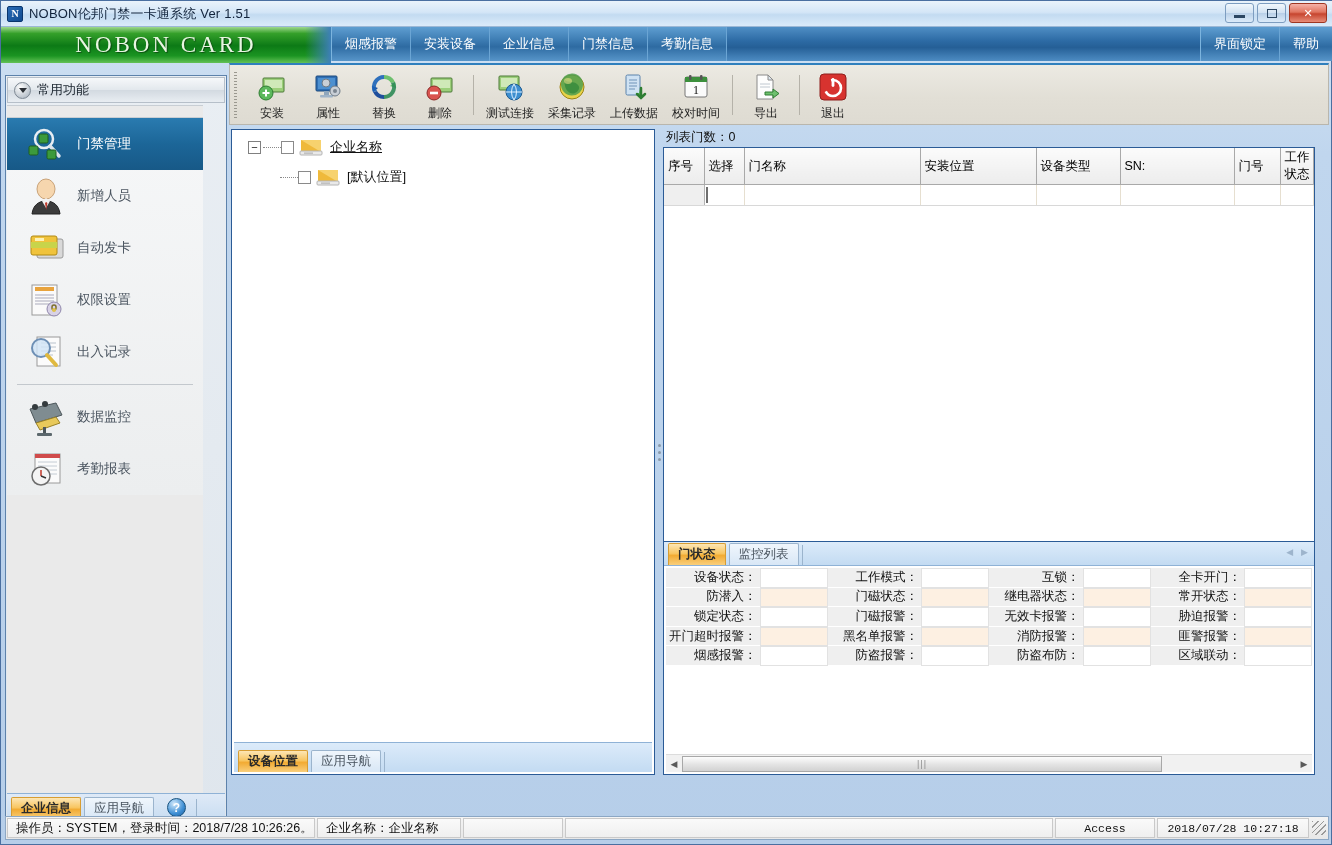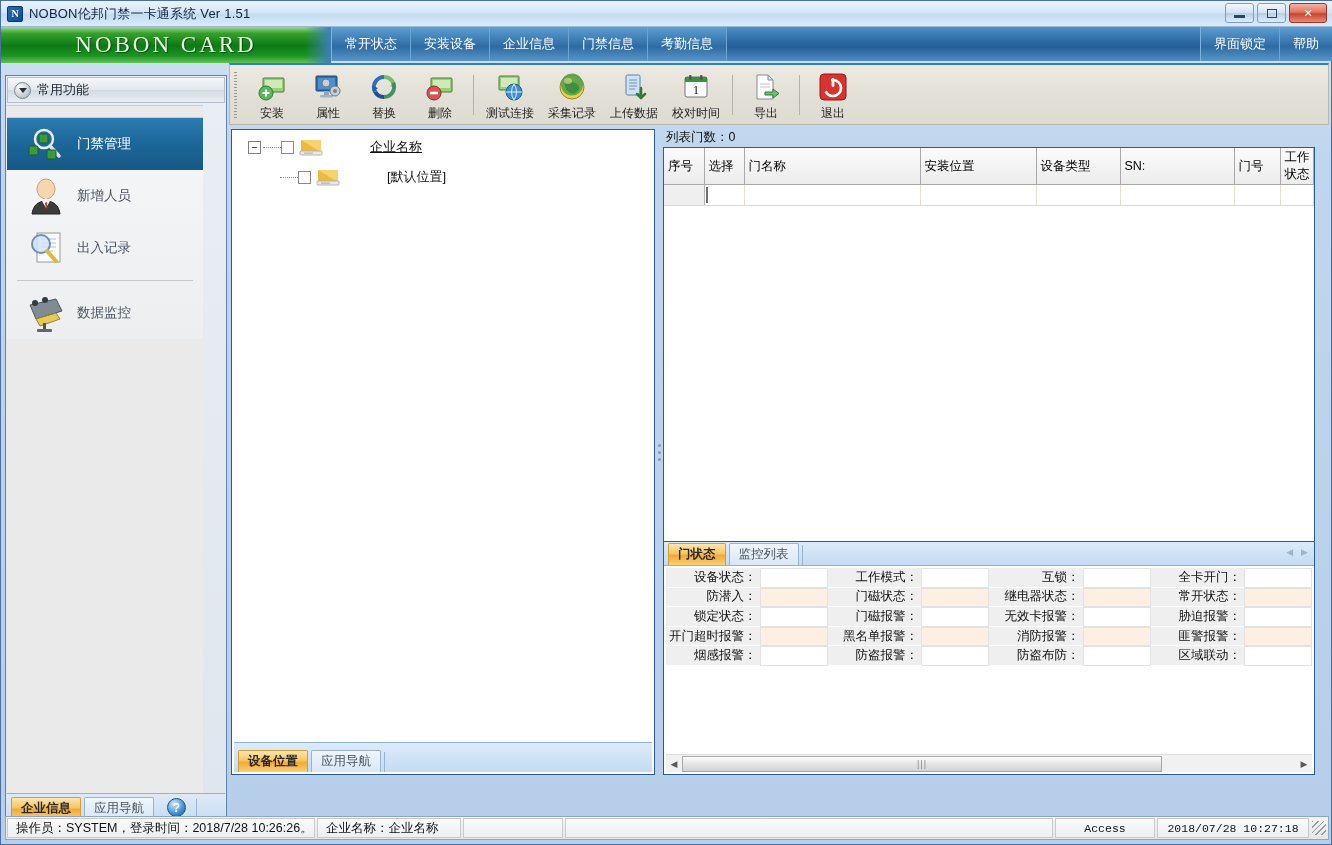--- a/index.html
+++ b/index.html
@@ -181,21 +181,21 @@
   .tree-expander {
     width:13px;height:13px;border:1px solid #808080; background:#fff;
     display:flex;align-items:center;justify-content:center; font-size:11px; line-height:1;
     color:#222; margin-right:2px;
   }
   .dotline{ width:18px; border-top:1px dotted #8a8a8a; height:1px; }
   .tree-check{ width:13px;height:13px;border:1px solid #8a8a8a; background:#fff; margin-right:4px;}
   .folder {
     width:26px; height:20px; position:relative; margin-right:6px;
   }
-  .tree-label{ white-space:nowrap;margin-left:40px; }
+  .tree-label{ white-space:nowrap; }
   .tree-foot {
     position:absolute; left:2px; right:2px; bottom:2px; height:30px;
     background: linear-gradient(180deg,#dcebfa,#c3dbf2);
     border-top:1px solid #8fb2d6; display:flex; align-items:flex-end; padding-left:4px;
   }
 
   
   .splitter-v{
     position:absolute; left:654px; top:128px; width:8px; height:646px;
     display:flex; align-items:center; justify-content:center;
@@ -312,21 +312,21 @@
           <span>✕</span>
         </div>
     </div>
   </div>
 
   <div class="menubar">
     <div class="brand">
       <div class="brand-text">NOBON  CARD</div>
     </div>
     <div class="menu-items">
-      <div class="menu-item">常开状态</div>
+      <div class="menu-item">烟感报警</div>
       <div class="menu-item">安装设备</div>
       <div class="menu-item">企业信息</div>
       <div class="menu-item">门禁信息</div>
       <div class="menu-item">考勤信息</div>
     </div>
     <div class="menu-spacer"></div>
     <div class="menu-right">
       <div class="menu-item">界面锁定</div>
       <div class="menu-item">帮助</div>
     </div>
@@ -360,21 +360,50 @@
             <svg width="42" height="40" viewBox="0 0 42 40">
               <ellipse cx="21" cy="13" rx="9" ry="10" fill="#f6d6ae" stroke="#c9a277"></ellipse>
               <path d="M7 38c1-9 7-13 14-13s13 4 14 13z" fill="#3c3c3c" stroke="#222"></path>
               <path d="M17 25l4 7 4-7-4-3z" fill="#f3f3f3"></path>
               <path d="M20 27l1.2 7 1.2-7-1.2-1z" fill="#c0392b"></path>
             </svg>
           </span>
           <span>新增人员</span>
         </div>
 
-
+        <div class="sb-item">
+          <span class="sb-icon">
+            <svg width="42" height="40" viewBox="0 0 42 40">
+              <rect x="12" y="11" width="26" height="19" rx="2" fill="#d9d9d9" stroke="#9a9a9a"></rect>
+              <rect x="6" y="8" width="26" height="19" rx="2" fill="#f0c33c" stroke="#b08a14"></rect>
+              <rect x="6" y="14" width="26" height="6" fill="#c8d44a"></rect>
+              <rect x="10" y="10" width="9" height="3" fill="#fdf2b6"></rect>
+            </svg>
+          </span>
+          <span>自动发卡</span>
+        </div>
+
+        <div class="sb-item">
+          <span class="sb-icon">
+            <svg width="42" height="40" viewBox="0 0 42 40">
+              <rect x="7" y="5" width="25" height="30" fill="#fafafa" stroke="#9a9a9a"></rect>
+              <rect x="10" y="7" width="19" height="4" fill="#e8a33d"></rect>
+              <g stroke="#aab" stroke-width="1">
+                <line x1="10" y1="15" x2="29" y2="15"></line>
+                  <line x1="10" y1="18" x2="29" y2="18"></line>
+                <line x1="10" y1="21" x2="29" y2="21"></line>
+                  <line x1="10" y1="24" x2="24" y2="24"></line>
+              </g>
+              <circle cx="29" cy="29" r="7" fill="#d8d2e6" stroke="#8f86ab"></circle>
+              <rect x="27" y="25" width="4" height="5" rx="2" fill="none" stroke="#7d6f2a" stroke-width="1.5"></rect>
+              <circle cx="29" cy="30" r="2" fill="#e0c24a"></circle>
+            </svg>
+          </span>
+          <span>权限设置</span>
+        </div>
 
         <div class="sb-item">
           <span class="sb-icon">
             <svg width="42" height="40" viewBox="0 0 42 40">
               <rect x="12" y="5" width="23" height="29" fill="#fbfbfb" stroke="#9a9a9a"></rect>
               <g stroke="#b9c2cc" stroke-width="1">
                 <line x1="16" y1="11" x2="31" y2="11"></line>
                   <line x1="16" y1="15" x2="31" y2="15"></line>
                 <line x1="16" y1="19" x2="31" y2="19"></line>
                   <line x1="16" y1="23" x2="28" y2="23"></line>
@@ -395,20 +424,38 @@
               <path d="M11 26l20-6 4 6-20 7z" fill="#e8c95b" stroke="#9a8127"></path>
               <rect x="18" y="30" width="3" height="8" fill="#4d575b"></rect>
               <rect x="12" y="36" width="15" height="3" rx="1" fill="#5c686d"></rect>
               <circle cx="10" cy="10" r="3" fill="#343b3e"></circle>
               <circle cx="20" cy="7" r="3" fill="#343b3e"></circle>
             </svg>
           </span>
           <span>数据监控</span>
         </div>
 
+        <div class="sb-item">
+          <span class="sb-icon">
+            <svg width="42" height="40" viewBox="0 0 42 40">
+              <rect x="10" y="5" width="25" height="29" fill="#fbfbfb" stroke="#9a9a9a"></rect>
+              <rect x="10" y="5" width="25" height="4" fill="#d04b4b"></rect>
+              <g stroke="#c4ccd4" stroke-width="1">
+                <line x1="13" y1="13" x2="32" y2="13"></line>
+                  <line x1="13" y1="17" x2="32" y2="17"></line>
+                <line x1="13" y1="21" x2="32" y2="21"></line>
+                  <line x1="13" y1="25" x2="32" y2="25"></line>
+              </g>
+              <circle cx="16" cy="27" r="9" fill="#f4f4f4" stroke="#6d6d6d" stroke-width="1.5"></circle>
+              <line x1="16" y1="27" x2="16" y2="21" stroke="#c0392b" stroke-width="1.5"></line>
+              <line x1="16" y1="27" x2="21" y2="29" stroke="#333" stroke-width="1.5"></line>
+            </svg>
+          </span>
+          <span>考勤报表</span>
+        </div>
       </div>
     </div>
 
     <div class="sb-footer">
       <div class="tabbtn sel">企业信息</div>
       <div class="tabbtn">应用导航</div>
       <div class="help-circle">?</div>
       <div class="vbar"></div>
     </div>
   </div>

